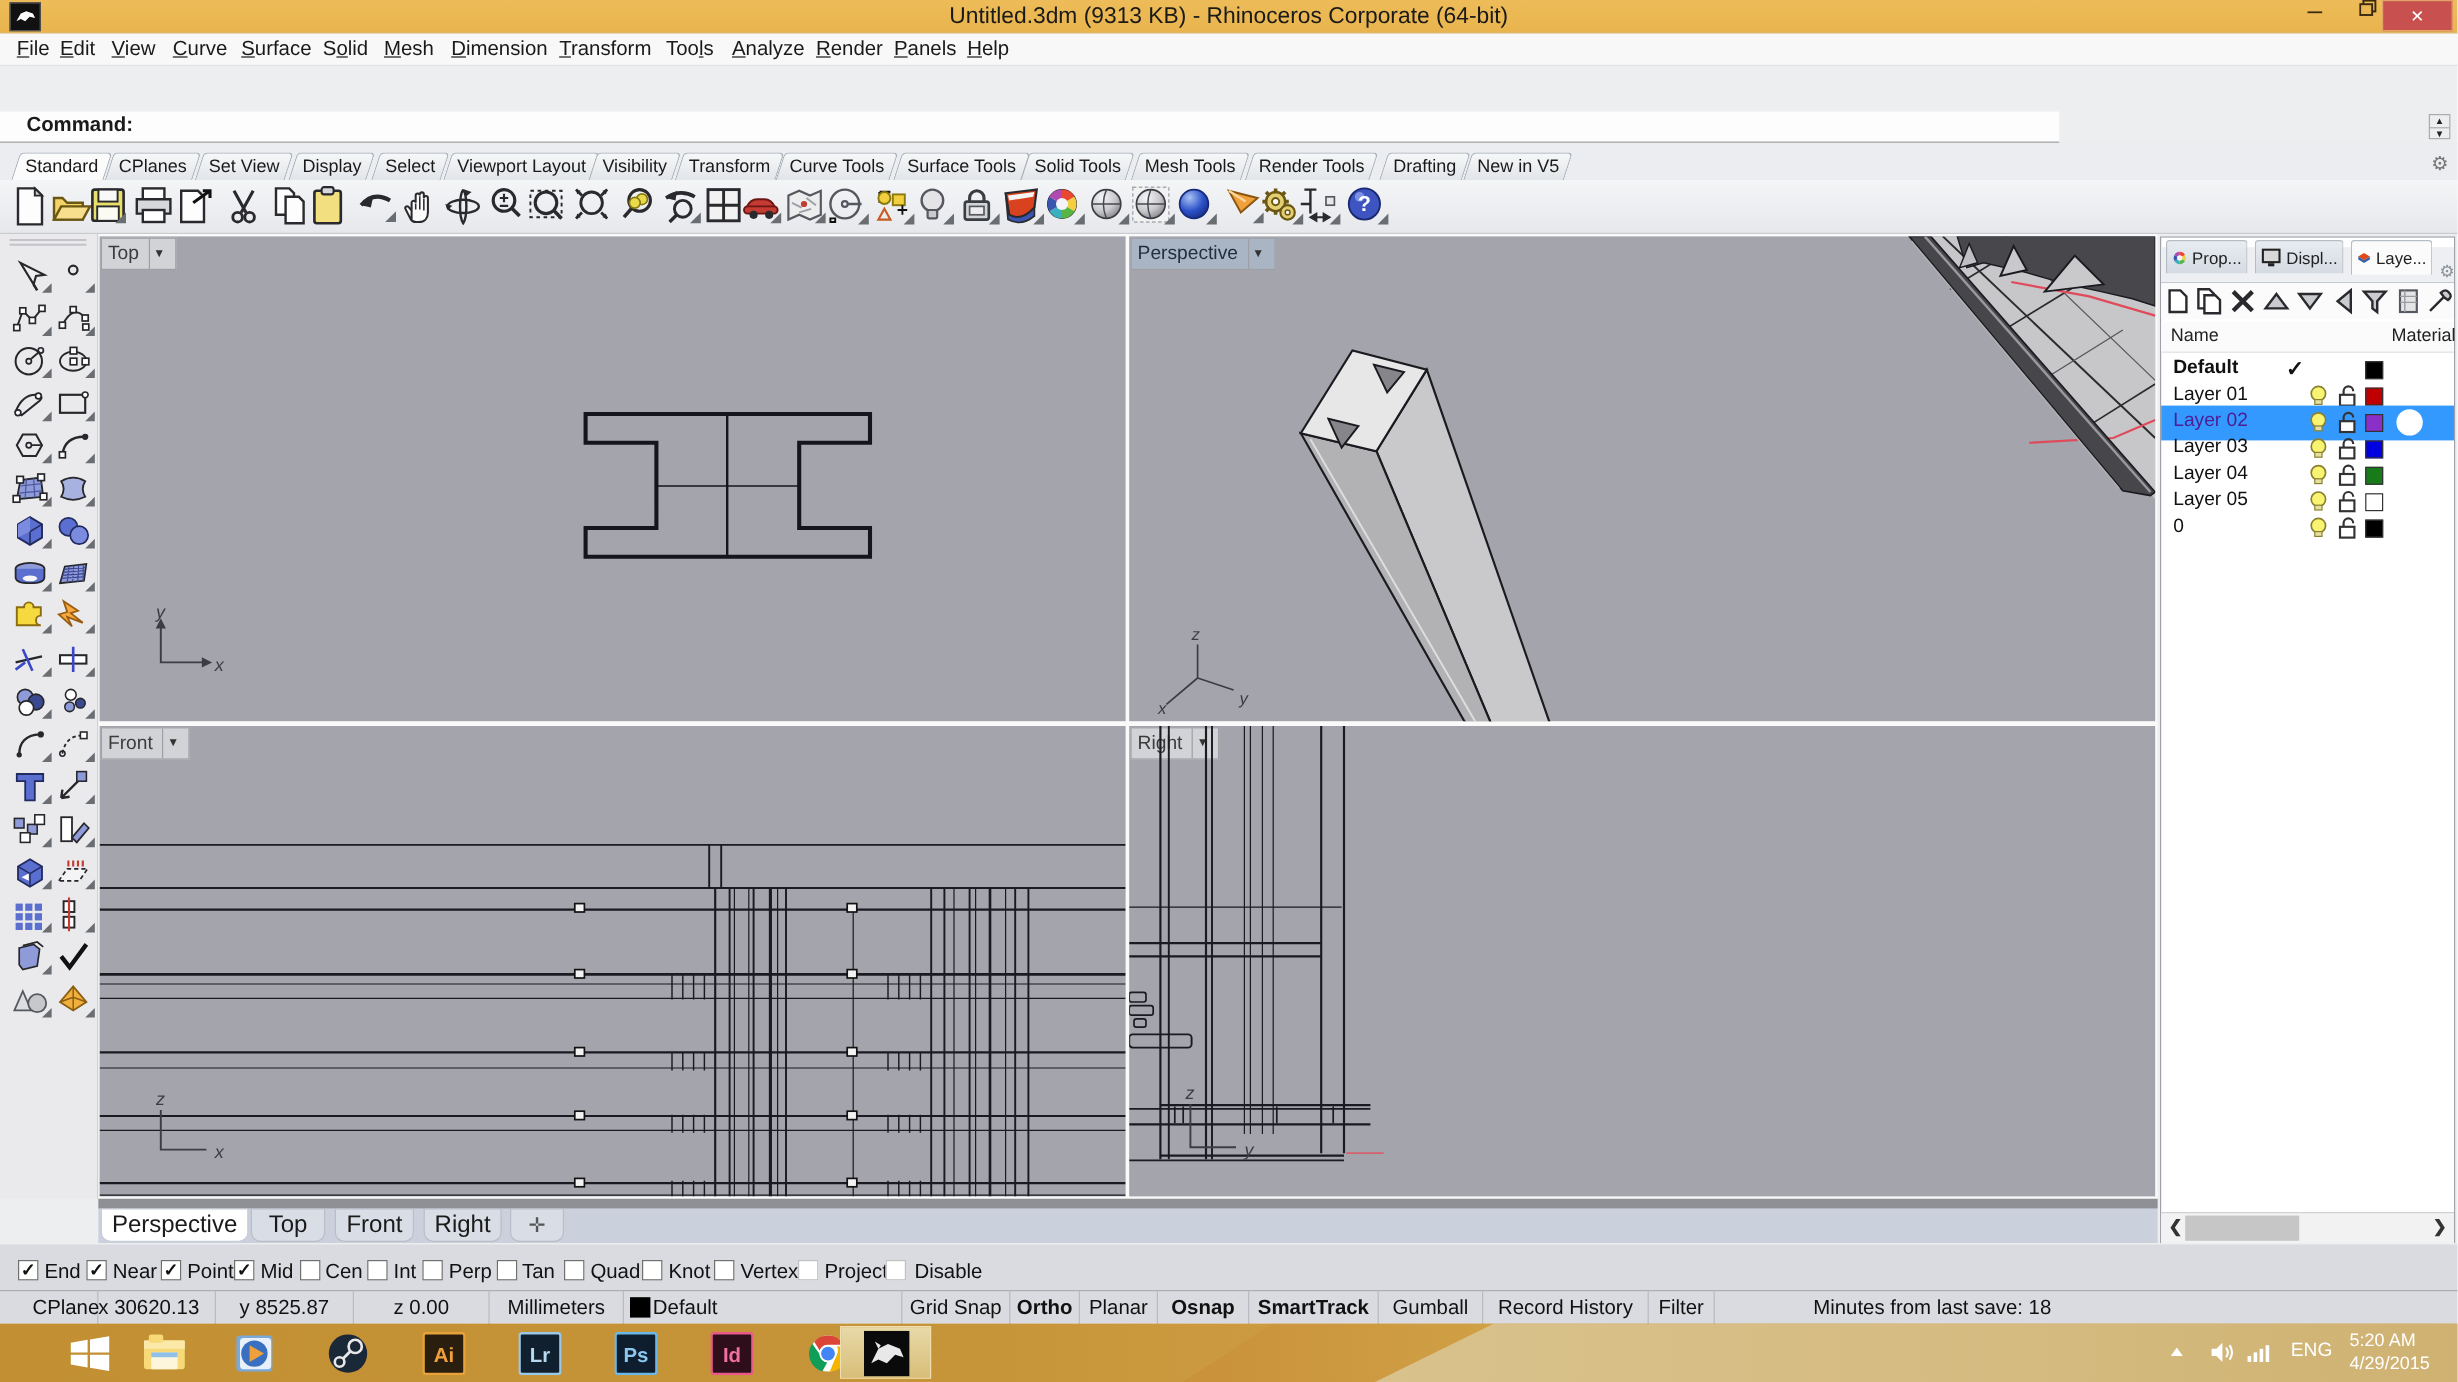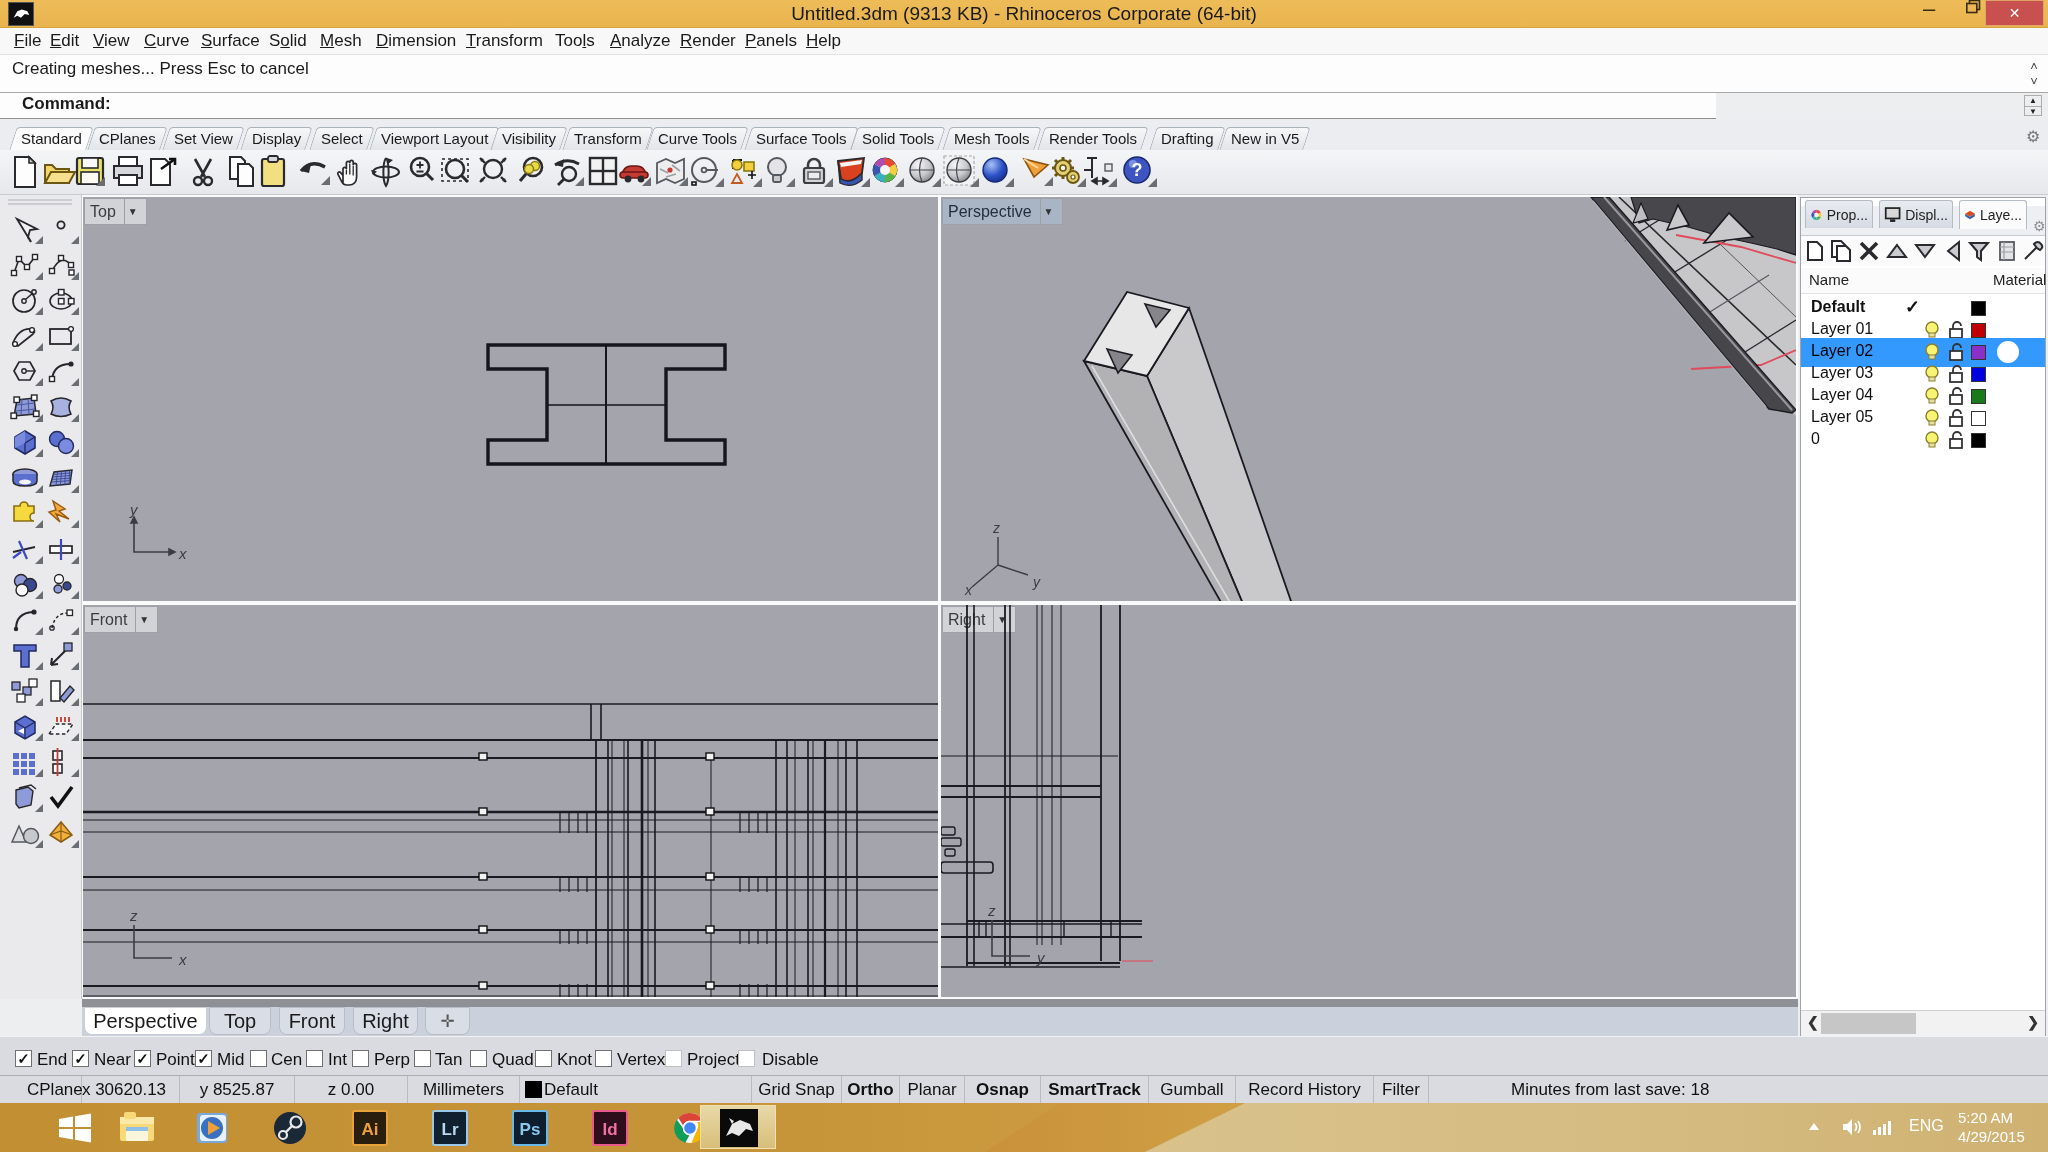--- a/index.html
+++ b/index.html
@@ -50,21 +50,21 @@
 
 
 #rightpanel { left:1800px; top:197px; width:246px; height:841px; background:#FFF; border:1px solid #9FA3A9; }
 #ptabs { position:absolute; left:0px; top:8px; width:244px; height:30px; background:#EDEFF2; border-bottom:1px solid #C6CAD0; }
 .ptab { position:absolute; top:2px; height:28px; border:1px solid #B6BCC4; border-bottom:none; border-radius:3px 3px 0 0; background:linear-gradient(#E8ECF1,#D5DBE3); font-size:14px; color:#222; display:flex; align-items:center; padding:0 4px; overflow:hidden; }
 .ptab.active { background:#FBFBFC; height:29px; z-index:2; }
 .picons { position:absolute; left:0; top:38px; width:244px; height:30px; background:#FBFBFC; }
 .picons svg { position:absolute; top:3px; width:24px; height:24px; }
 #phead { position:absolute; left:0; top:70px; width:244px; height:26px; background:#FBFBFC; border-bottom:1px solid #E2E2E2; font-size:15px; color:#222; }
 .lrow { position:absolute; left:0; width:244px; height:29px; font-size:16px; color:#111; }
-.lrow.sel { background:#3399FF; color:#000000;text-decoration:underline; }
+.lrow.sel { background:#3399FF; color:#4c1d95;text-decoration:underline; }
 .sw { position:absolute; top:7px; width:15px; height:15px; border:1px solid #333; }
 #pscroll { position:absolute; left:0px; top:812px; width:244px; height:26px; background:#F2F2F2; border-top:1px solid #D0D0D0; }
 #pthumb { position:absolute; left:20px; top:2px; width:95px; height:21px; background:#C6C6C6; }
 
 
 #vptabs { left:82px; top:999px; width:1716px; height:37px; background:#CAD0DC; }
 #vptabstrip { position:absolute; left:0; top:0; width:1716px; height:8px; background:#8E9096; }
 .vptab { position:absolute; top:8px; height:28px; background:#D9DDE6; border:1px solid #B8BEC8; font-size:20px; color:#1a1a1a; line-height:27px; text-align:center; border-radius:0 0 8px 8px; }
 .vptab.active { background:#FFFFFF; border-color:#C8CDD6; }
 
@@ -112,25 +112,20 @@
     <span style="left:320px"><u>M</u>esh</span>
     <span style="left:376px"><u>D</u>imension</span>
     <span style="left:466px"><u>T</u>ransform</span>
     <span style="left:555px">Too<u>l</u>s</span>
     <span style="left:610px"><u>A</u>nalyze</span>
     <span style="left:680px"><u>R</u>ender</span>
     <span style="left:745px"><u>P</u>anels</span>
     <span style="left:806px"><u>H</u>elp</span>
   </div>
 
-  <div id="cmdhist" class="abs">
-    <div id="cmdtext" class="abs">Creating meshes... Press Esc to cancel</div>
-    <div class="scrollchev abs" style="top:5px">˄</div>
-    <div class="scrollchev abs" style="top:20px">˅</div>
-  </div>
   <div id="cmdline" class="abs">
     <div id="cmdlabel" class="abs">Command:</div>
     <div class="abs" style="left:2024px;top:2px;width:18px;height:21px;border:1px solid #ACACAC;">
       <div style="font-size:8px;text-align:center;line-height:10px;color:#222;border-bottom:1px solid #ACACAC;">▲</div>
       <div style="font-size:8px;text-align:center;line-height:9px;color:#222;">▼</div>
     </div>
   </div>
 
   <div id="tabrow" class="abs">
     <div class="rtab active" style="left:13px;">

